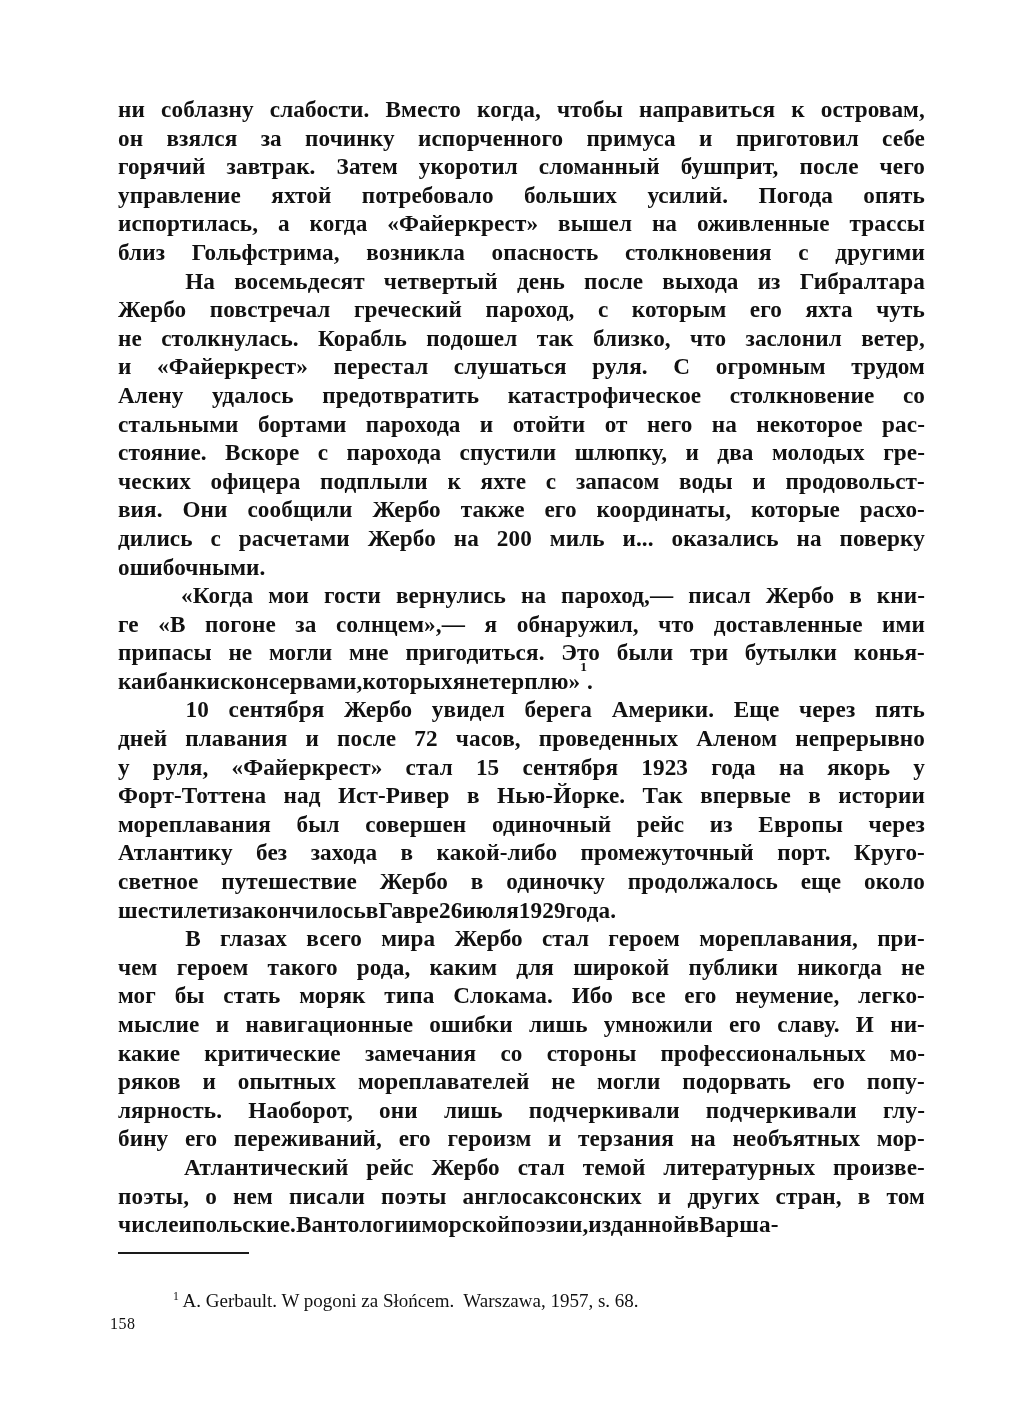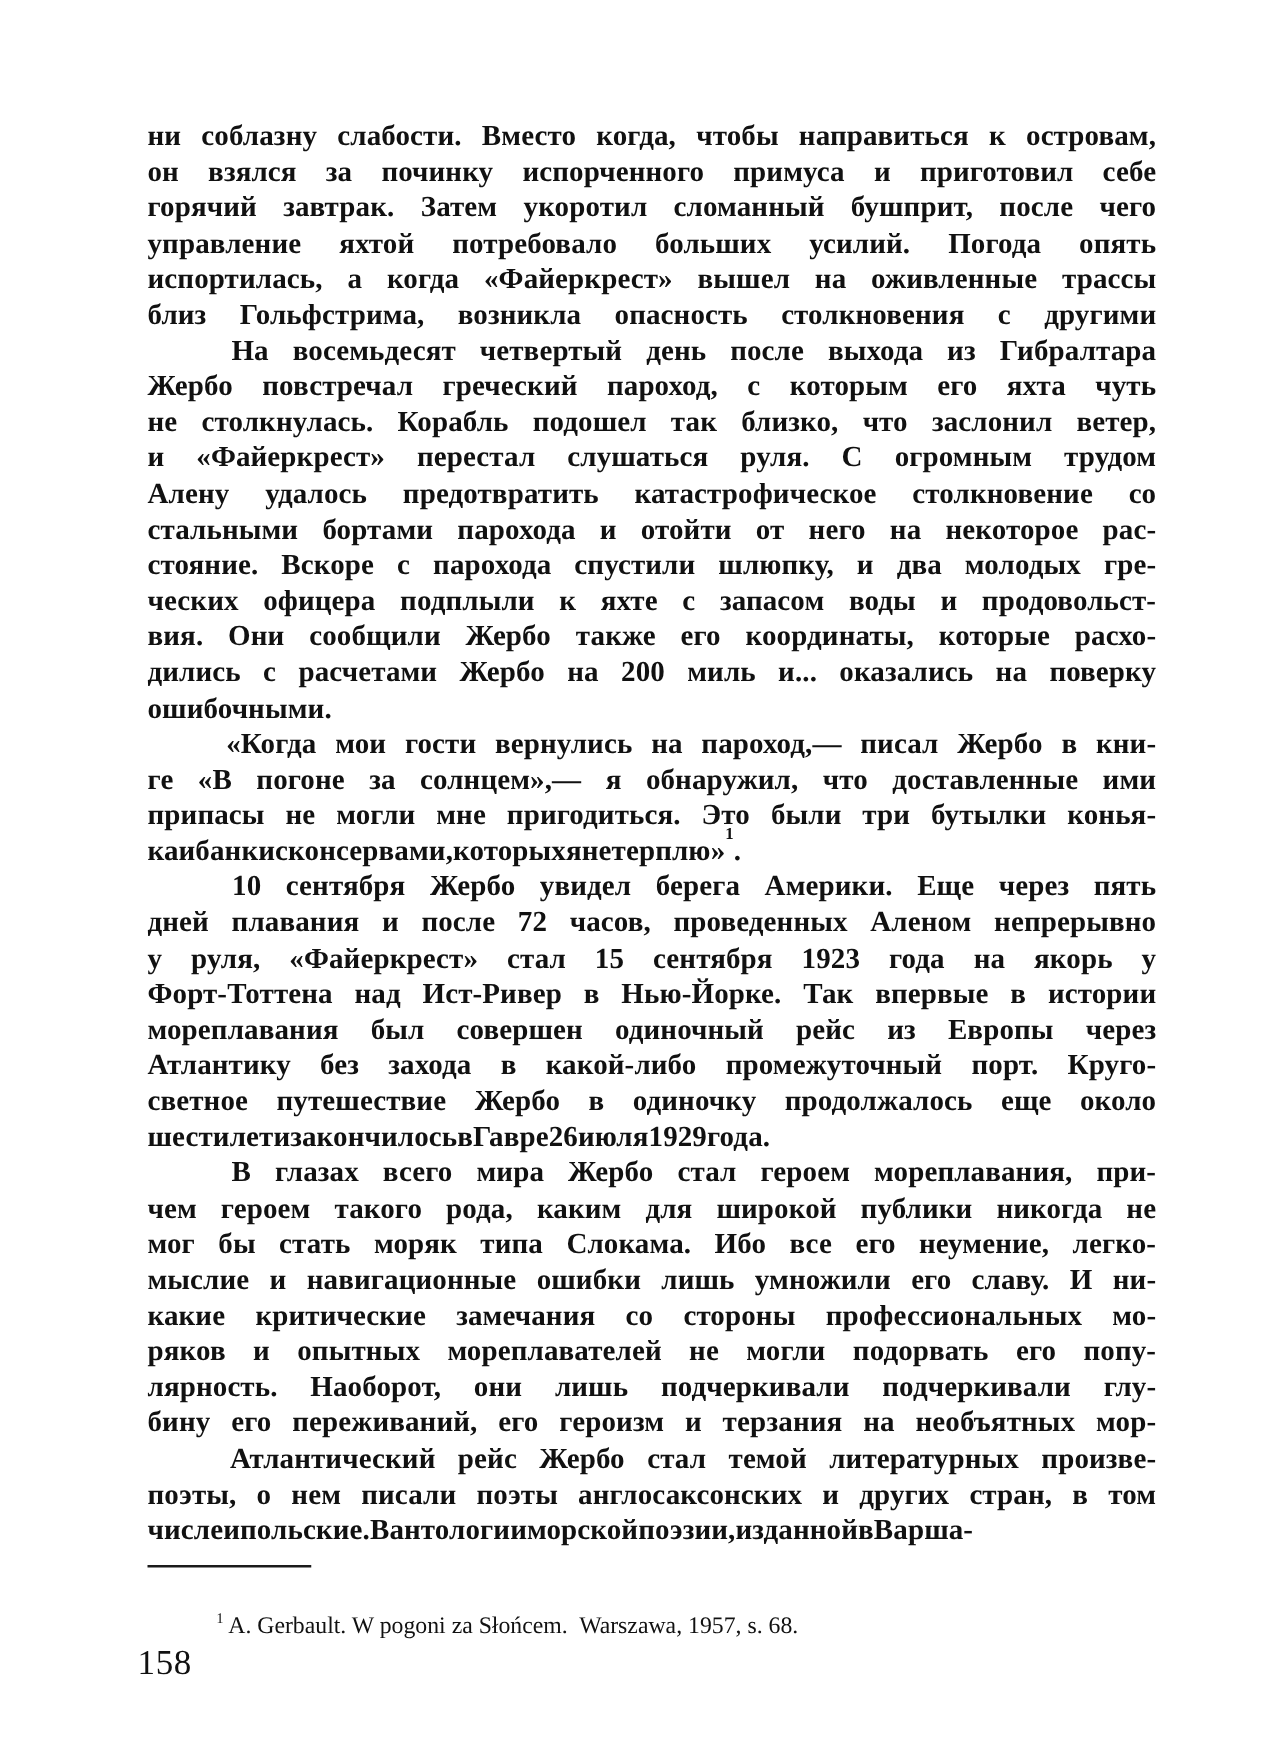--- a/index.html
+++ b/index.html
@@ -92,21 +92,21 @@
   }
   .footnote sup.fn {
     font-size: 0.62em;
     font-weight: 400;
   }
 
   .folio {
     position: absolute;
     left: 110px;
     top: 1315px;
-    font-size: 28px;
+    font-size: 16px;
     font-weight: 400;
     letter-spacing: 0.5px;
   }
 </style>
 </head>
 <body>
 
 <div class="page">
 
   <div class="textblock">

